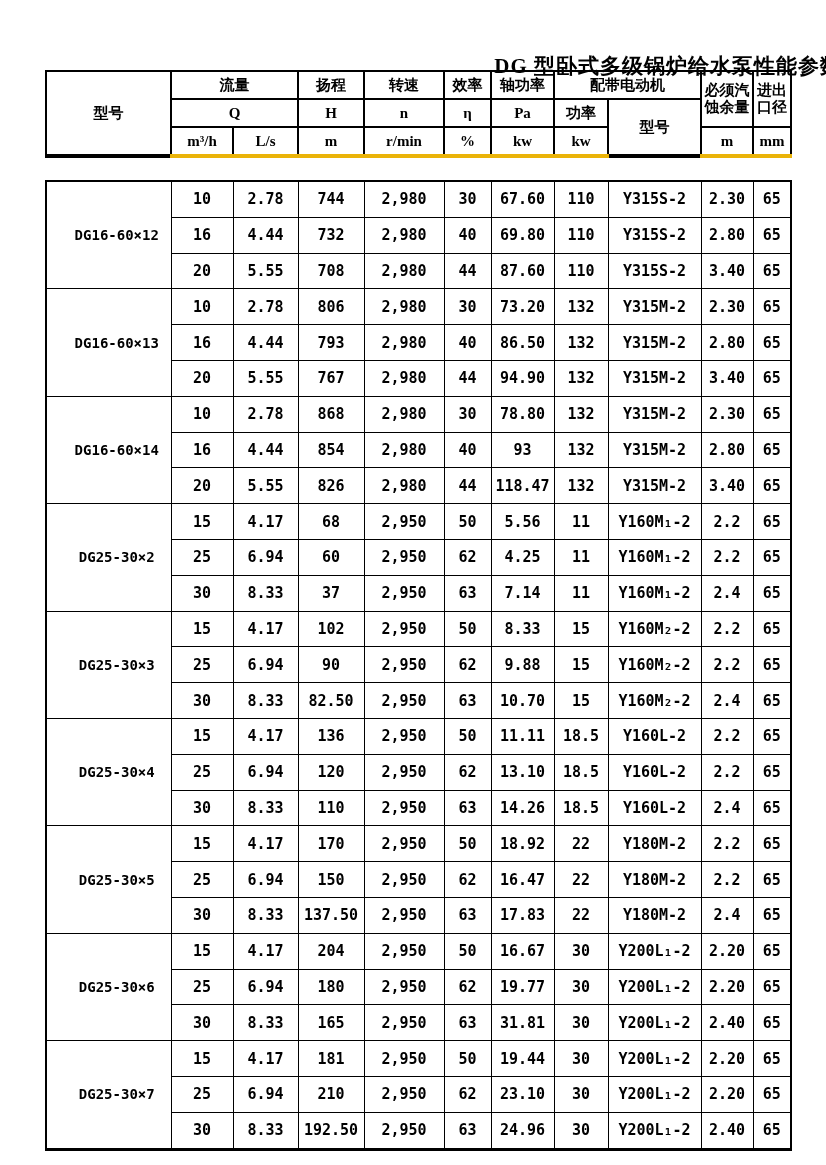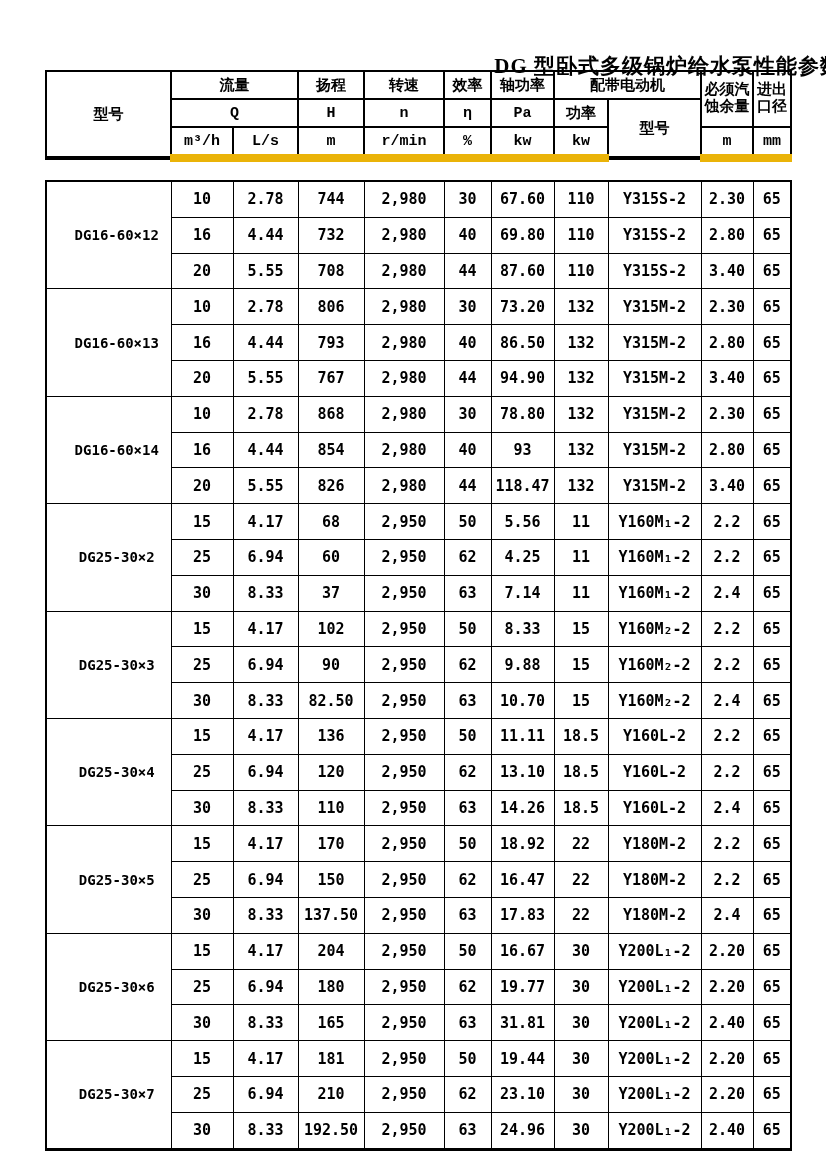--- a/index.html
+++ b/index.html
@@ -16,25 +16,25 @@
   }
   table { border-collapse:collapse; table-layout:fixed; }
   td { text-align:center; vertical-align:middle; overflow:hidden; }
 
   
   .header-table {
     position:absolute; top:70px; left:45px; width:745px;
   }
   .header-table td {
     border:2px solid #000;
-    font-family:Liberation Mono, monospace;
+    font-family:Liberation Serif, serif;
     font-weight:bold; font-size:15px; height:26px; padding:0 1px;
   }
   .header-table { border:2px solid #000; border-bottom:4px solid #000; }
-  .header-table tr:last-child td { border-bottom:8px solid #eab308; }
+  .header-table tr:last-child td { border-bottom:4px solid #eab308; }
   .two-line div { line-height:1.15; }
 
   
   .body-table {
     position:absolute; top:180px; left:45px; width:745px;
     border:2px solid #000; border-bottom:3px solid #000;
   }
   .body-table td {
     border:1px solid #000; font-weight:bold; font-size:15px;
     height:34.8px; padding:0 1px;

